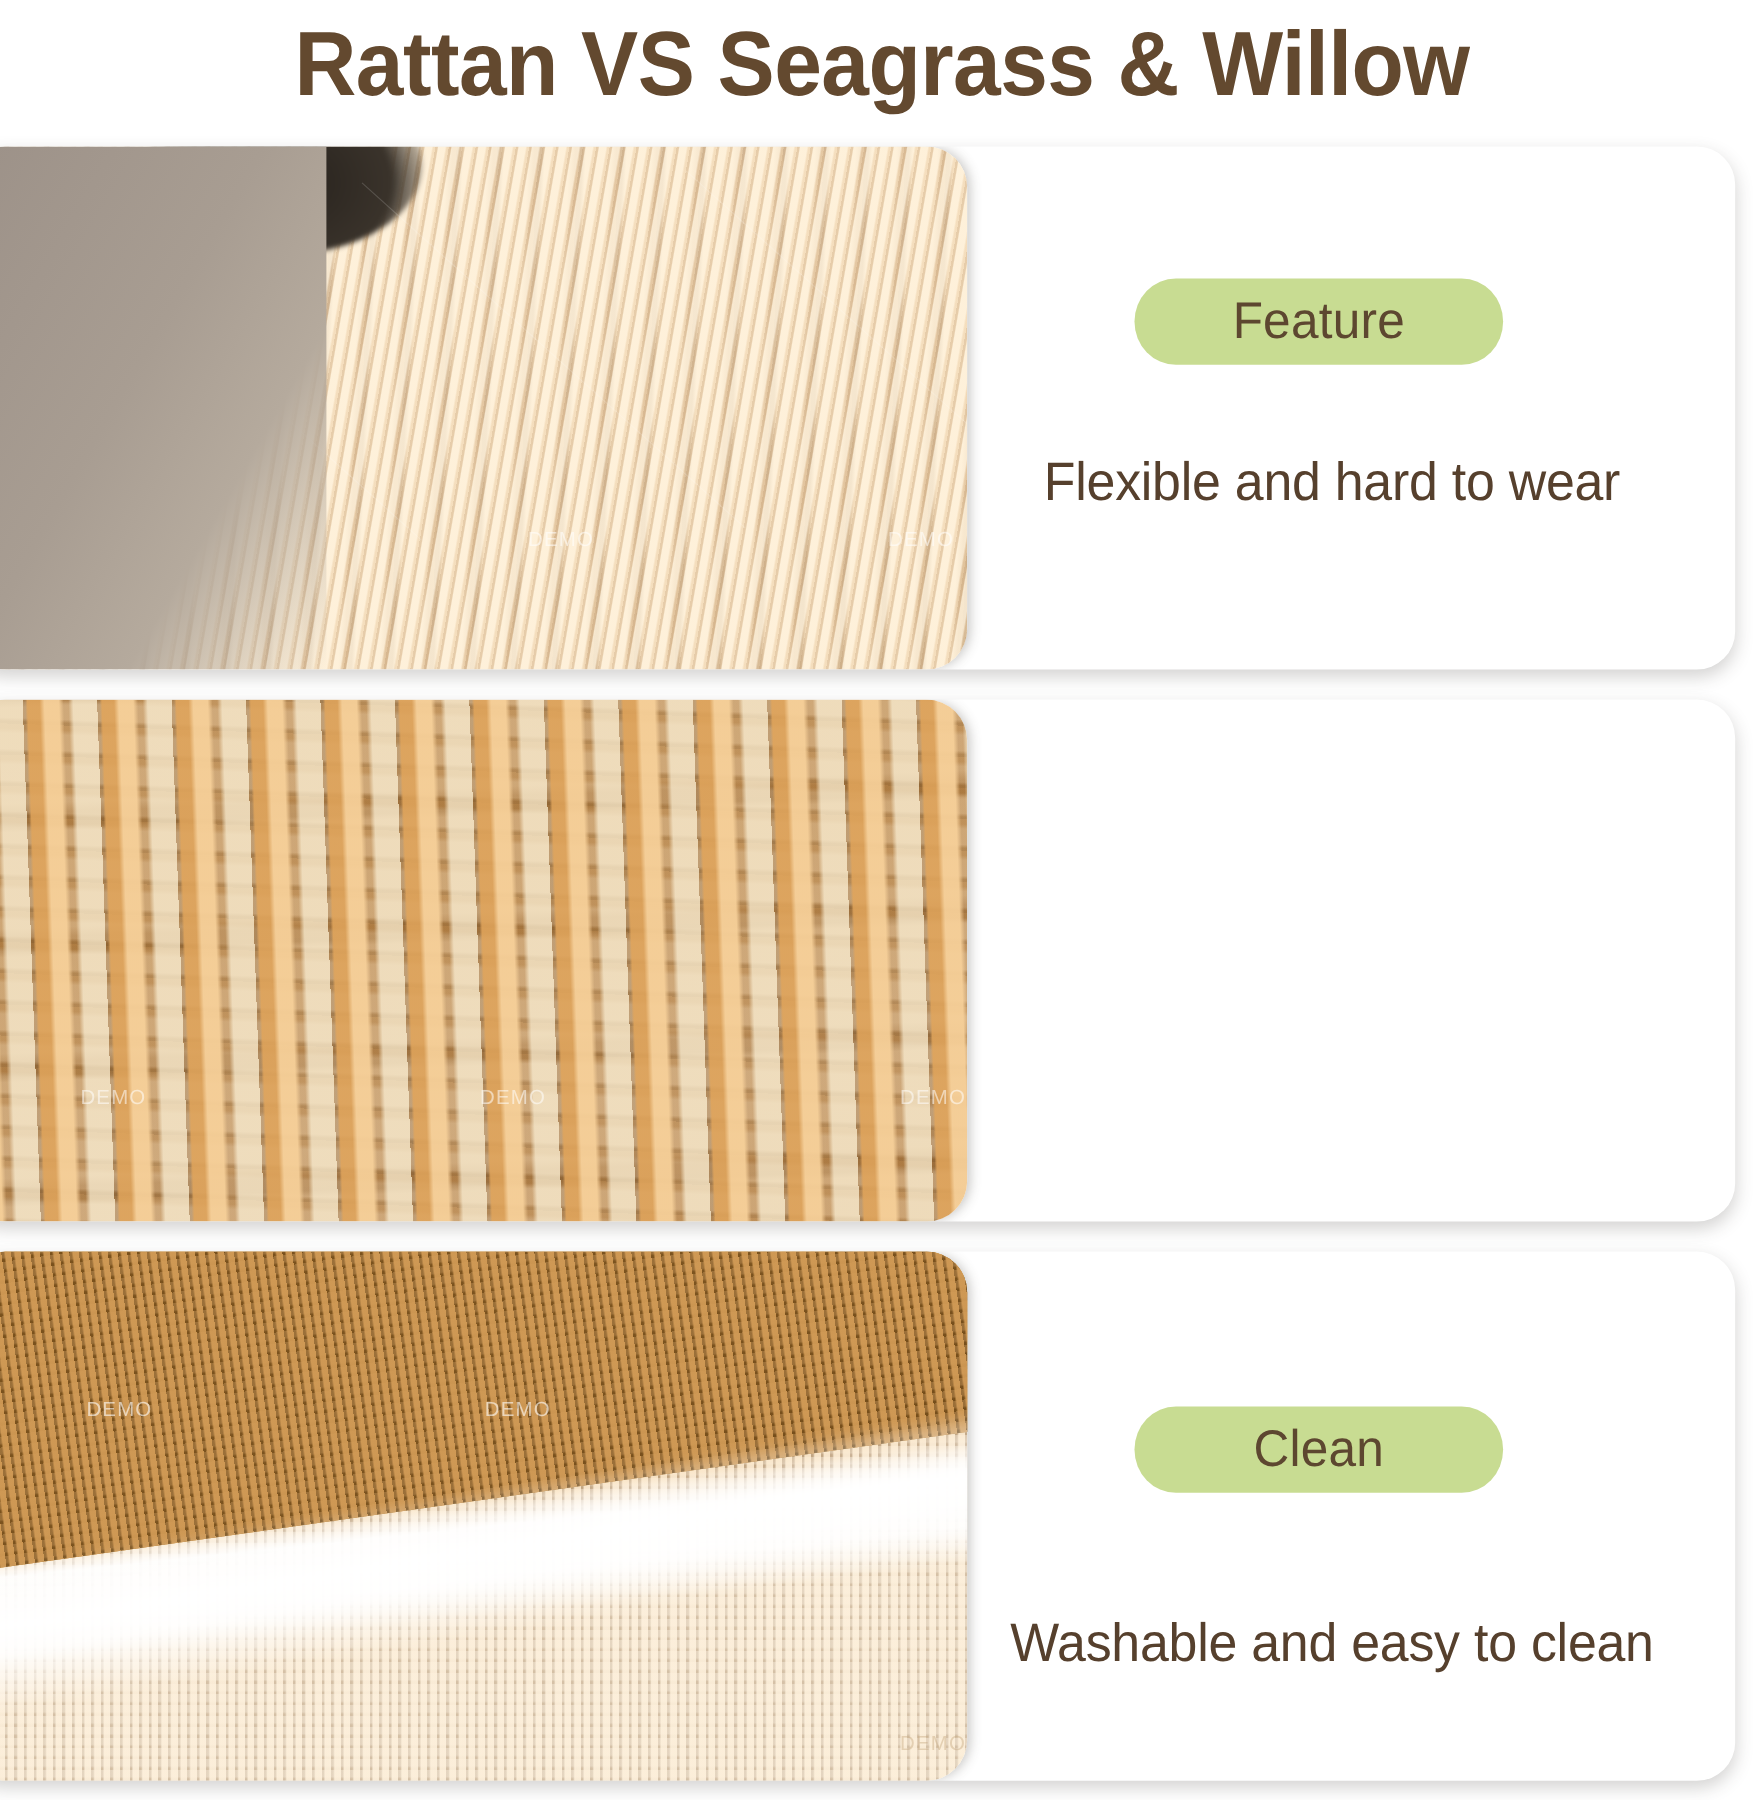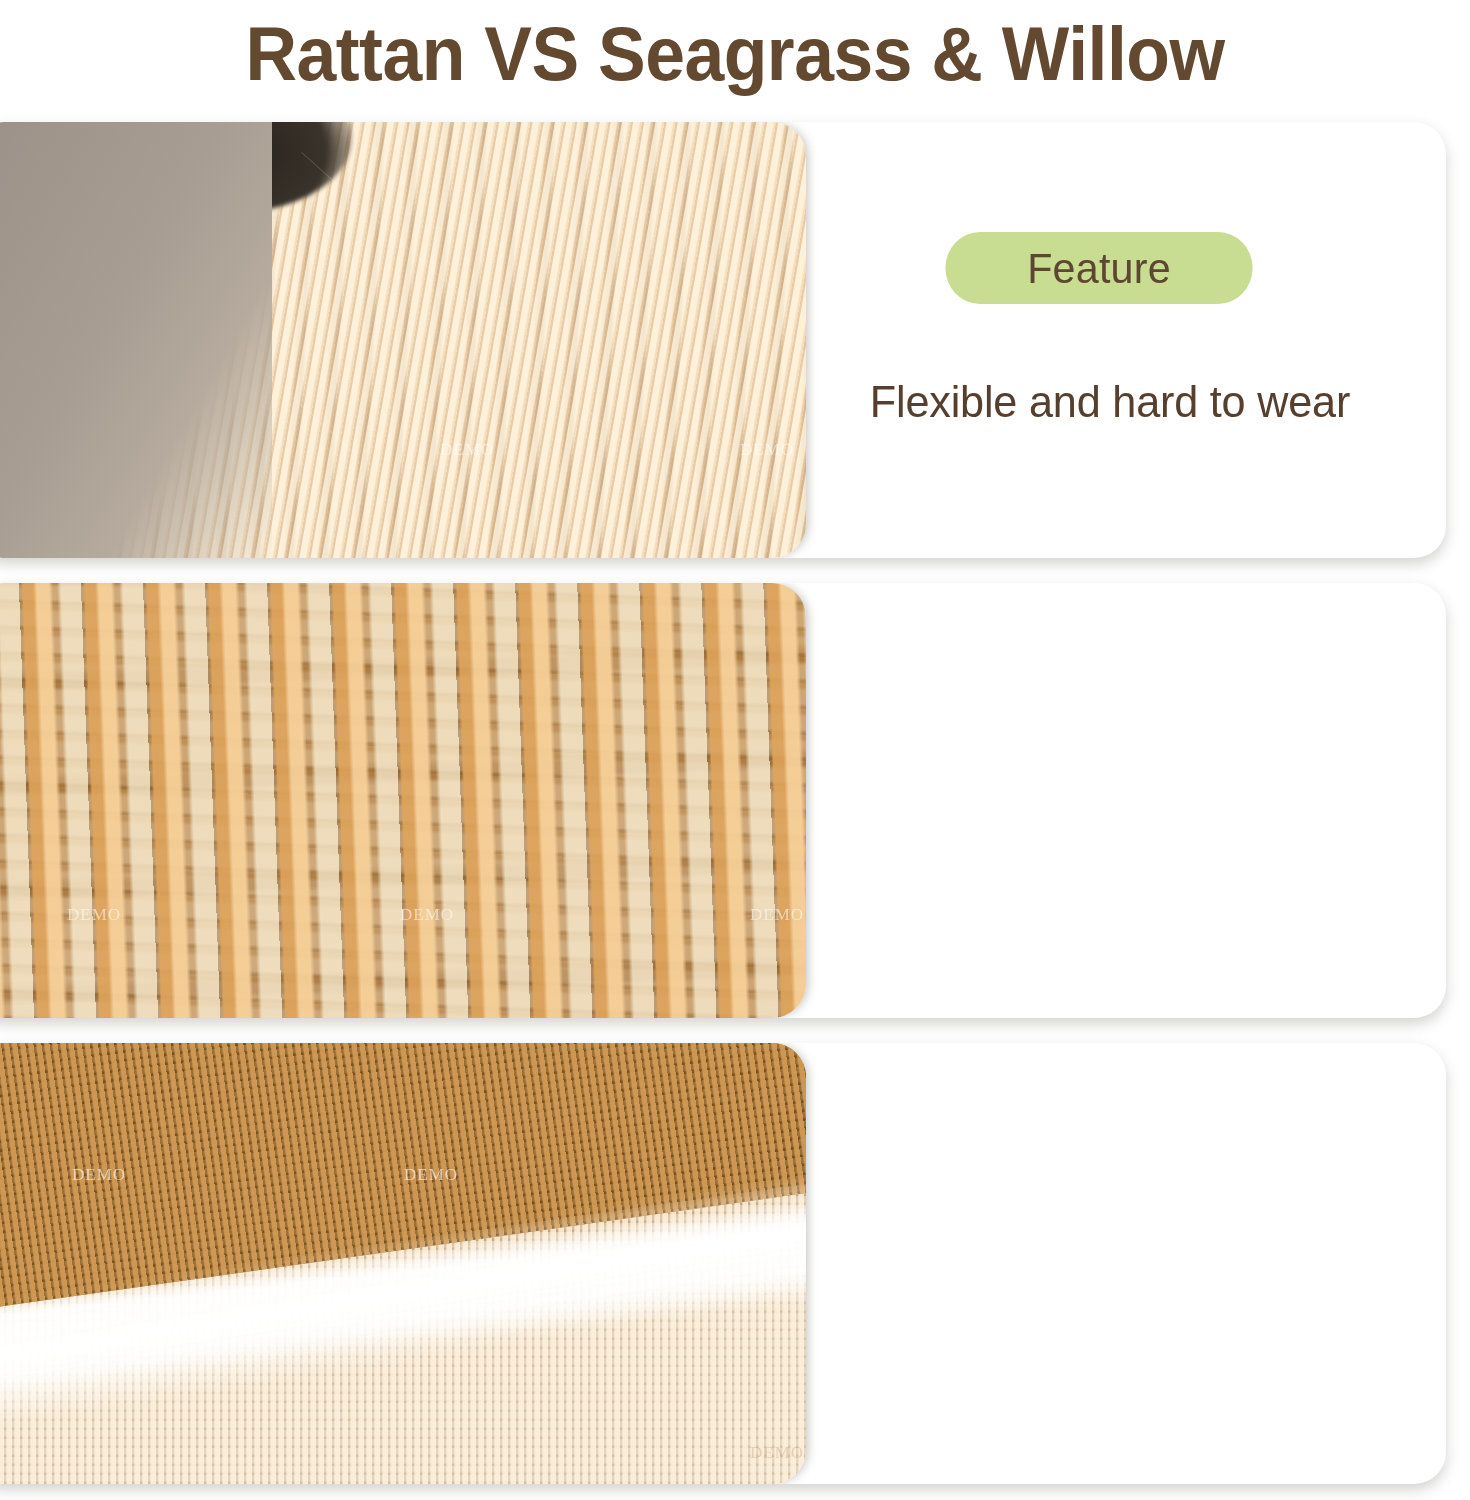--- a/index.html
+++ b/index.html
@@ -175,21 +175,21 @@
   }
 
   
   .watermarks {
     position: absolute;
     inset: 0;
     pointer-events: none;
   }
   .wm {
     position: absolute;
-    font-family: Liberation Serif, serif;
+    font-family: Liberation Sans, sans-serif;
     font-size: 17px;
     letter-spacing: 1px;
     color: rgba(255,255,255,0.55);
     font-weight: 400;
   }
   .wm-line {
     position: absolute;
     background: rgba(255,255,255,0.16);
     height: 1px;
     transform-origin: 0 0;
@@ -287,15 +287,19 @@
   <div class="card-inner">
 
     <div class="photo photo-basket">
       <div class="watermarks">
         <div class="wm" style="left:100px; top:122px; color:rgba(255,255,255,0.6);">DEMO</div>
         <div class="wm" style="left:432px; top:122px; color:rgba(255,255,255,0.6);">DEMO</div>
         <div class="wm" style="left:778px; top:400px; color:rgba(200,170,130,0.45);">DEMO</div>
       </div>
     </div>
 
+    <div class="text-col">
+      <div class="pill">Clean</div>
+      <div class="caption">Washable and easy to clean</div>
+    </div>
 
   </div>
 </div>
 
 </body></html>

